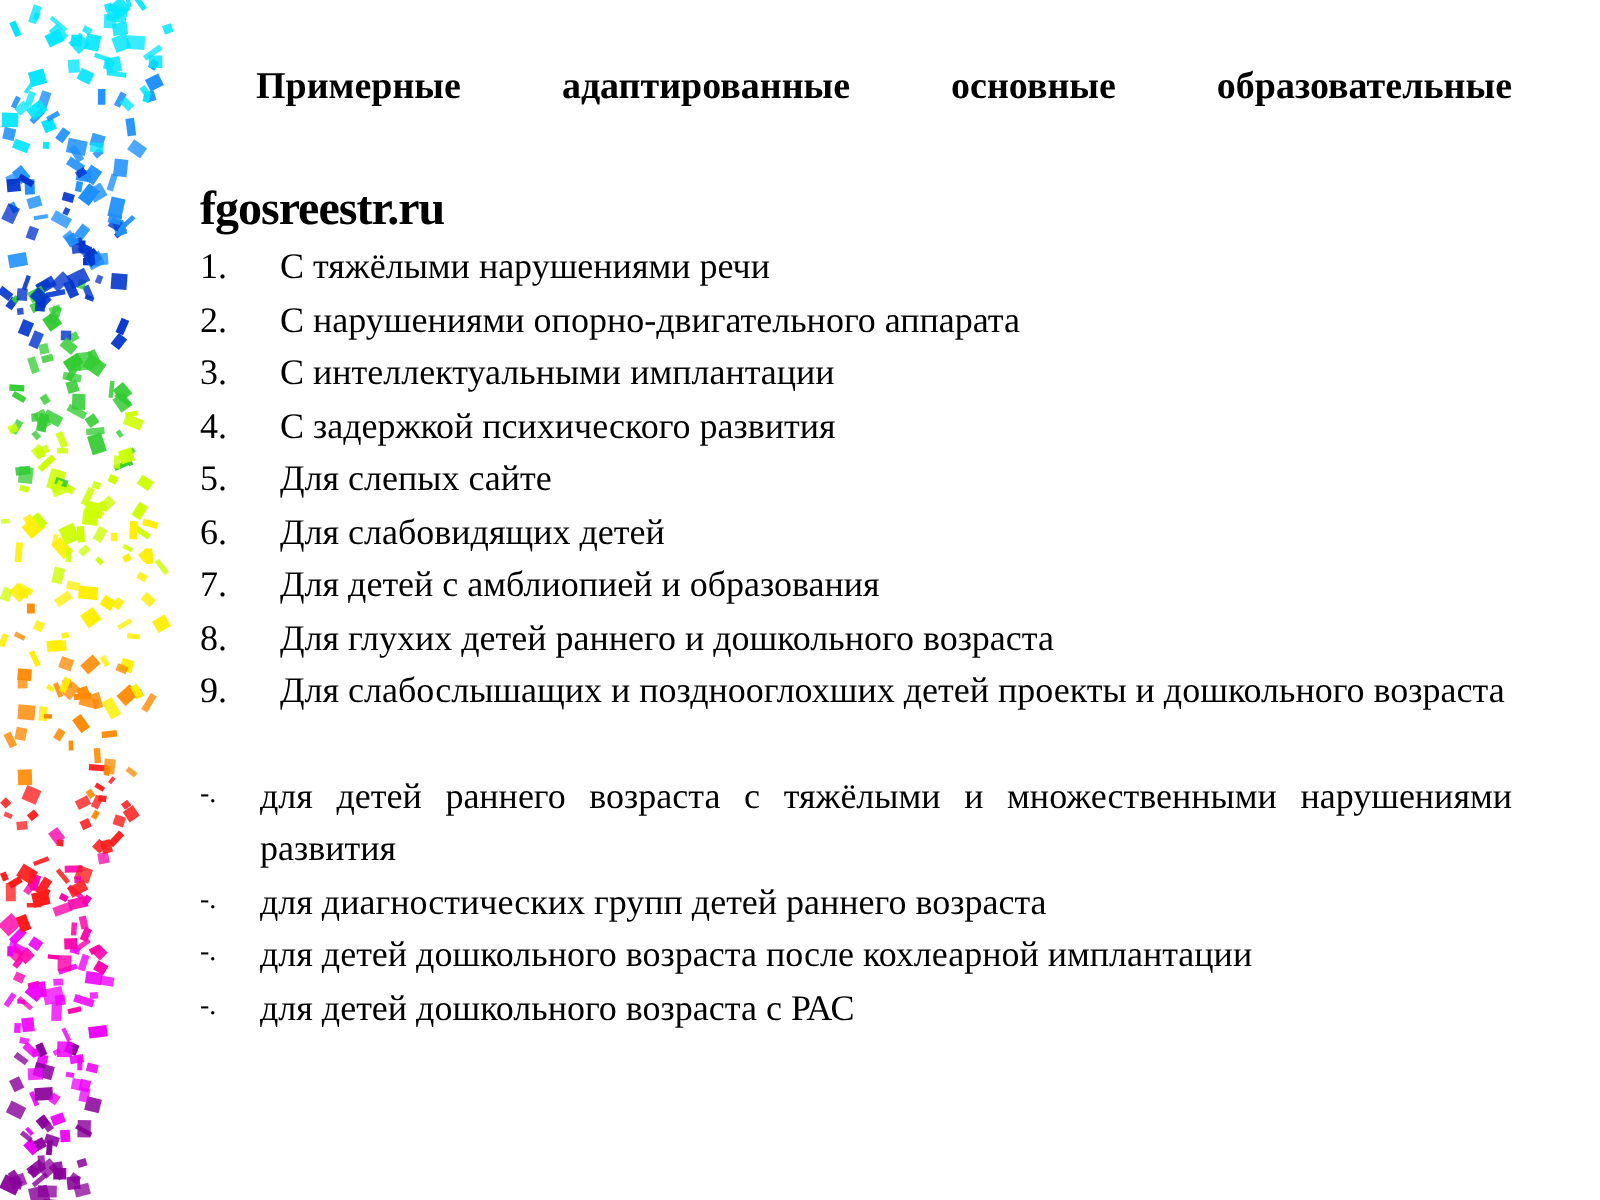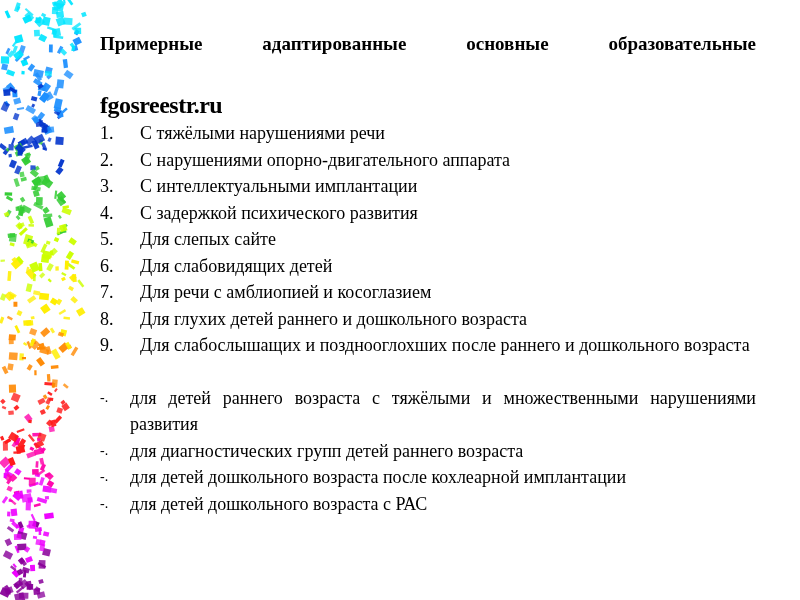--- a/index.html
+++ b/index.html
@@ -10,21 +10,21 @@
       color: #000;
     }
     .confetti { position: absolute; left: 0; top: 0; width: 90px; height: 600px; }
     .content {
       position: absolute; left: 100px; top: 30px; width: 656px;
     }
     .intro {
       font-weight: bold; font-size: 19px; line-height: 28px;
       text-align: justify; text-align-last: left;
     }
-    .intro .l1 { display: block; text-align: justify; text-align-last: justify; }
+    .intro .l1 { display: block; text-align: justify; text-align-last: justify; margin-left: 28px; }
     .site { font-weight: bold; font-size: 24px; line-height: 30px; display: block; letter-spacing: -0.5px; margin-top: 32px; }
     ol.progs, ul.drafts { list-style: none; margin: 0; padding: 0; }
     .item { display: flex; font-size: 18px; line-height: 26.5px; }
     .num { width: 40px; flex: 0 0 40px; }
     .txt { flex: 1; text-align: justify; }
     .txt.just { text-align-last: left; }
     .gap { height: 26px; }
     .h2 { font-weight: bold; font-size: 19px; line-height: 28px; }
     .bullet { width: 30px; flex: 0 0 30px; font-size: 14px; }
   </style>
@@ -482,29 +482,29 @@
     <li class="item">
         <span class="num">5.</span>
         <span class="txt">Для слепых сайте</span>
       </li>
     <li class="item">
         <span class="num">6.</span>
         <span class="txt">Для слабовидящих детей</span>
       </li>
     <li class="item">
         <span class="num">7.</span>
-        <span class="txt">Для речи с амблиопией и косоглазием</span>
+        <span class="txt">Для детей с амблиопией и образования</span>
       </li>
     <li class="item">
         <span class="num">8.</span>
         <span class="txt">Для глухих детей раннего и дошкольного возраста</span>
       </li>
     <li class="item">
         <span class="num">9.</span>
-        <span class="txt just">Для слабослышащих и позднооглохших после раннего и дошкольного возраста</span>
+        <span class="txt just">Для слабослышащих и позднооглохших детей проекты и дошкольного возраста</span>
       </li>
   </ol>
 
   <div class="gap"></div>
 
   <ul class="drafts">
     <li class="item">
         <span class="bullet">-.</span>
         <span class="txt just">для детей раннего возраста с тяжёлыми и множественными нарушениями развития</span>
       </li>

